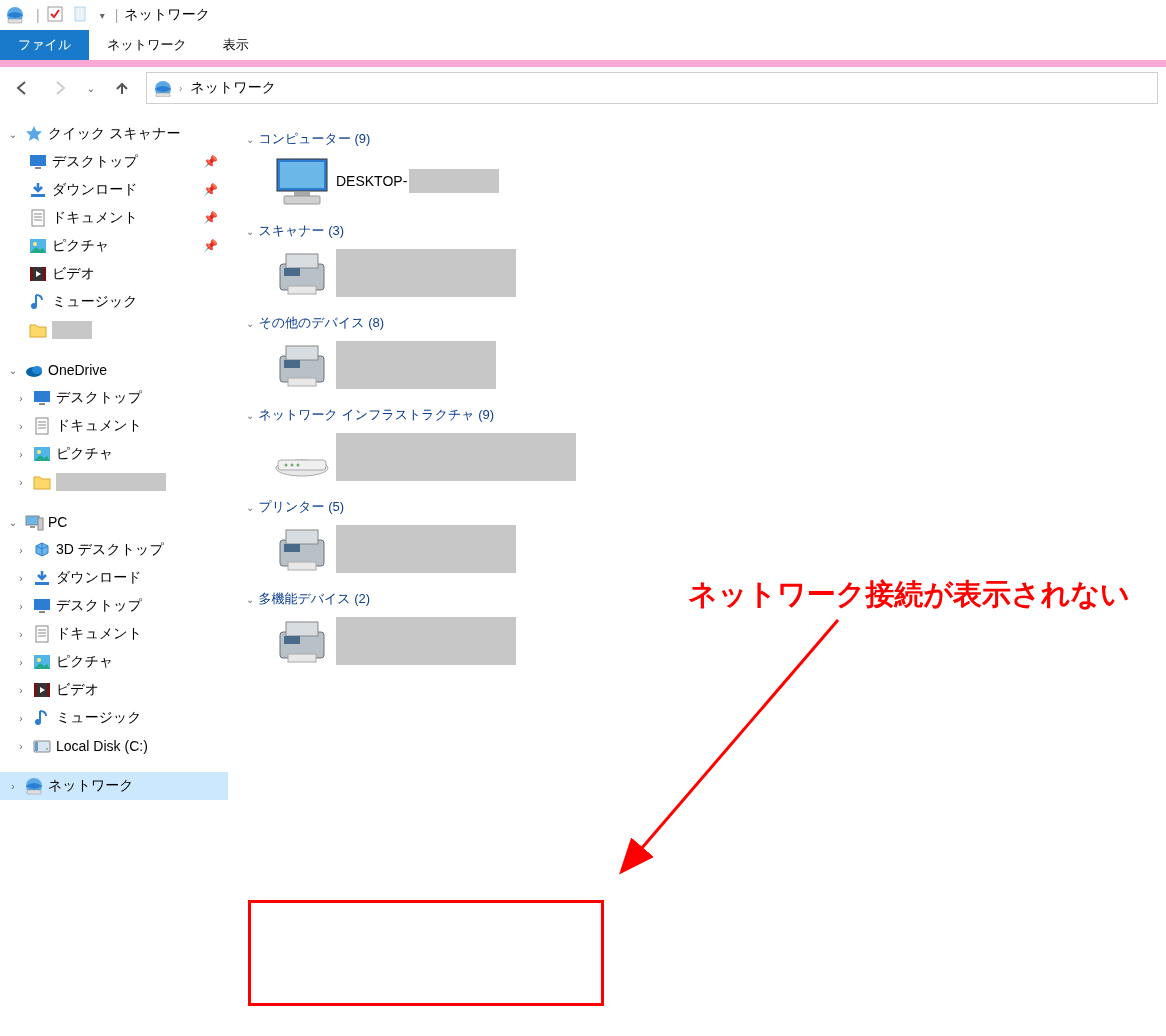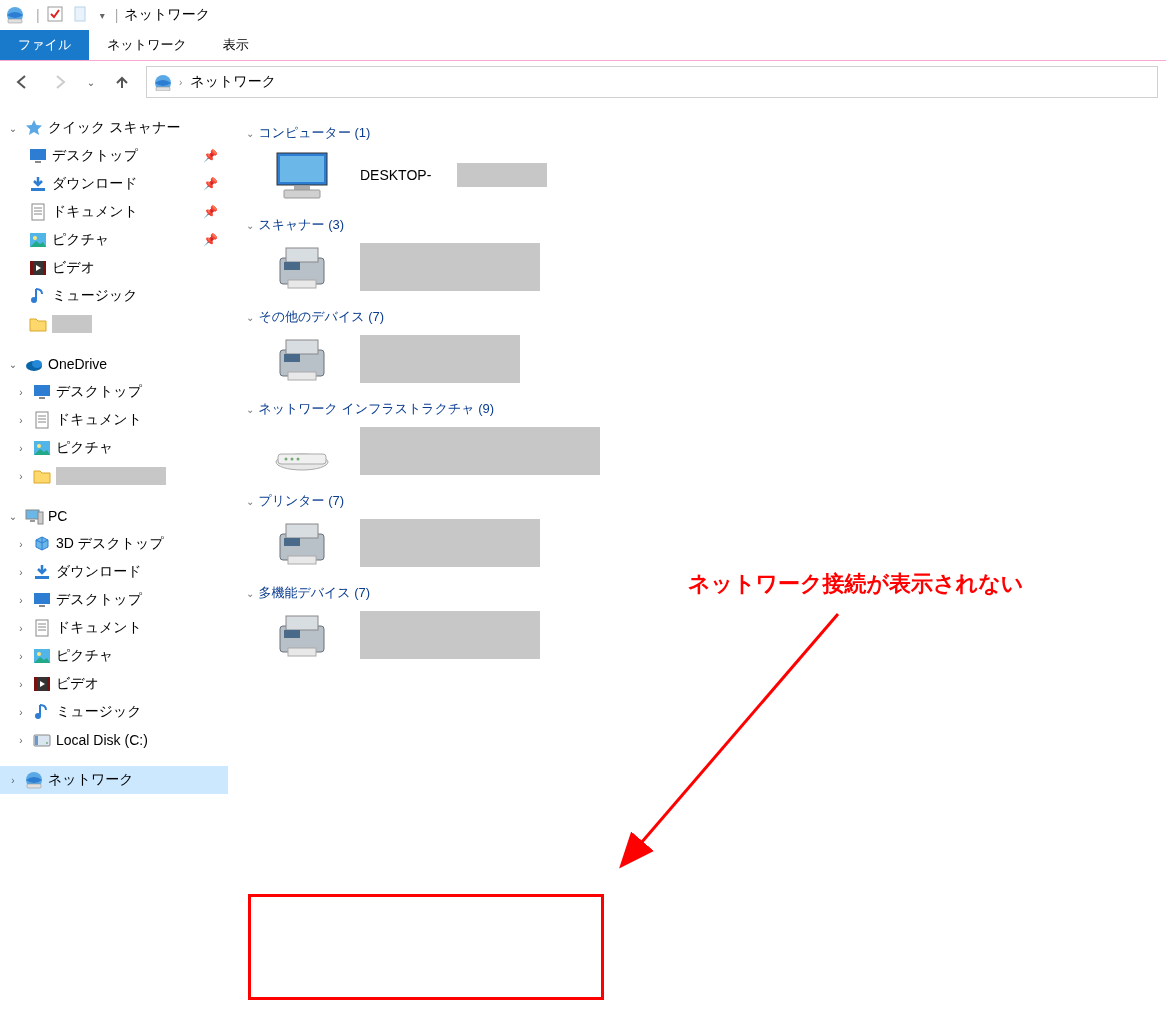--- a/index.html
+++ b/index.html
@@ -1,42 +1,42 @@
 <!DOCTYPE html>
 <html><head>
 <meta charset="utf-8">
 <style>
   html,body{margin:0;padding:0;font-family:"Meiryo UI","Segoe UI",sans-serif;font-size:14px;color:#000;background:#fff;}
   .title-bar{height:30px;display:flex;align-items:center;padding:0 5px;}
   .title-bar .icon{width:20px;height:20px;margin-right:5px;}
   .title-bar .sep{color:#aaa;margin:0 6px;}
   .title-bar .title-text{color:#000;}
-  .ribbon-tabs{display:flex;align-items:stretch;height:30px;border-bottom:1px solid #f9a8d4;}
+  .ribbon-tabs{display:flex;align-items:stretch;height:30px;border-bottom:7px solid #f9a8d4;}
   .ribbon-tabs .tab{padding:0 18px;display:flex;align-items:center;cursor:default;font-size:13px;}
   .ribbon-tabs .tab.file{background:#1979ca;color:#fff;}
   .nav-row{display:flex;align-items:center;height:42px;border-bottom:1px solid #fff;padding:0 8px;gap:10px;}
   .nav-btn{width:28px;height:28px;display:flex;align-items:center;justify-content:center;color:#555;}
   .nav-btn.disabled{color:#bbb;}
   .addr{flex:1;height:30px;border:1px solid #d0d0d0;display:flex;align-items:center;padding:0 6px;gap:6px;min-width:0;}
   .chev{color:#888;font-size:10px;margin:0 2px;}
   .body{display:flex;height:calc(1036px - 30px - 30px - 42px);}
   .sidebar{width:228px;padding:10px 0 10px 0;overflow:hidden;}
   .tv-item{display:flex;align-items:center;height:28px;padding-left:6px;gap:4px;white-space:nowrap;}
   .tv-item.sel{background:#cce8ff;}
   .tv-arrow{width:14px;display:inline-flex;justify-content:center;color:#666;font-size:10px;}
   .tv-icon{width:20px;height:20px;display:inline-flex;align-items:center;justify-content:center;}
   .pin{color:#9a9a9a;font-size:12px;margin-left:auto;margin-right:10px;}
   .spacer{height:12px;}
   .main{flex:1;position:relative;padding:10px 10px 10px 18px;overflow:hidden;}
   .group-header{color:#0a3d8f;font-size:13px;margin:10px 0 6px 0;display:flex;align-items:center;gap:4px;}
   .group-header .gchev{font-size:10px;color:#777;}
-  .item-row{display:flex;align-items:center;margin:4px 0 14px 24px;gap:26px;}
+  .item-row{display:flex;align-items:center;margin:4px 0 14px 24px;gap:2px;}
   .dev-icon{width:64px;height:54px;display:flex;align-items:center;justify-content:center;}
   .redacted{background:#c7c7c7;height:24px;}
-  .annotation-text{position:absolute;color:#ff0000;font-size:22px;font-weight:bold;white-space:nowrap;}
+  .annotation-text{position:absolute;color:#ff0000;font-size:29px;font-weight:bold;white-space:nowrap;}
   .red-box{position:absolute;border:3px solid #ff0000;}
   svg{display:block;}
 </style>
 </head>
 <body>
 
 <svg width="0" height="0" style="position:absolute">
 <defs>
   <g id="network-globe">
     <circle cx="10" cy="10" r="8" fill="#5aa9e6"></circle>
@@ -398,21 +398,21 @@
           </svg>
         </span>
       <span>ネットワーク</span>
     </div>
   </div>
 
   <div class="main">
 
     <div class="group-header">
       <span class="gchev">⌄</span>
-      <span>コンピューター (1)</span>
+      <span>コンピューター (9)</span>
     </div>
     <div class="item-row">
       <span class="dev-icon">
           <svg width="60" height="50">
             <use href="#dev-monitor"></use>
           </svg>
         </span>
       <span>DESKTOP-</span>
       <span class="redacted" style="width:90px"></span>
     </div>
@@ -425,21 +425,21 @@
       <span class="dev-icon">
           <svg width="60" height="50">
             <use href="#dev-printer"></use>
           </svg>
         </span>
       <span class="redacted" style="width:180px;height:48px"></span>
     </div>
 
     <div class="group-header">
       <span class="gchev">⌄</span>
-      <span>その他のデバイス (7)</span>
+      <span>その他のデバイス (8)</span>
     </div>
     <div class="item-row">
       <span class="dev-icon">
           <svg width="60" height="50">
             <use href="#dev-printer"></use>
           </svg>
         </span>
       <span class="redacted" style="width:160px;height:48px"></span>
     </div>
 
@@ -451,34 +451,34 @@
       <span class="dev-icon">
           <svg width="60" height="50">
             <use href="#dev-router"></use>
           </svg>
         </span>
       <span class="redacted" style="width:240px;height:48px"></span>
     </div>
 
     <div class="group-header">
       <span class="gchev">⌄</span>
-      <span>プリンター (7)</span>
+      <span>プリンター (5)</span>
     </div>
     <div class="item-row">
       <span class="dev-icon">
           <svg width="60" height="50">
             <use href="#dev-printer"></use>
           </svg>
         </span>
       <span class="redacted" style="width:180px;height:48px"></span>
     </div>
 
     <div class="group-header">
       <span class="gchev">⌄</span>
-      <span>多機能デバイス (7)</span>
+      <span>多機能デバイス (2)</span>
     </div>
     <div class="item-row">
       <span class="dev-icon">
           <svg width="60" height="50">
             <use href="#dev-printer"></use>
           </svg>
         </span>
       <span class="redacted" style="width:180px;height:48px"></span>
     </div>
 

